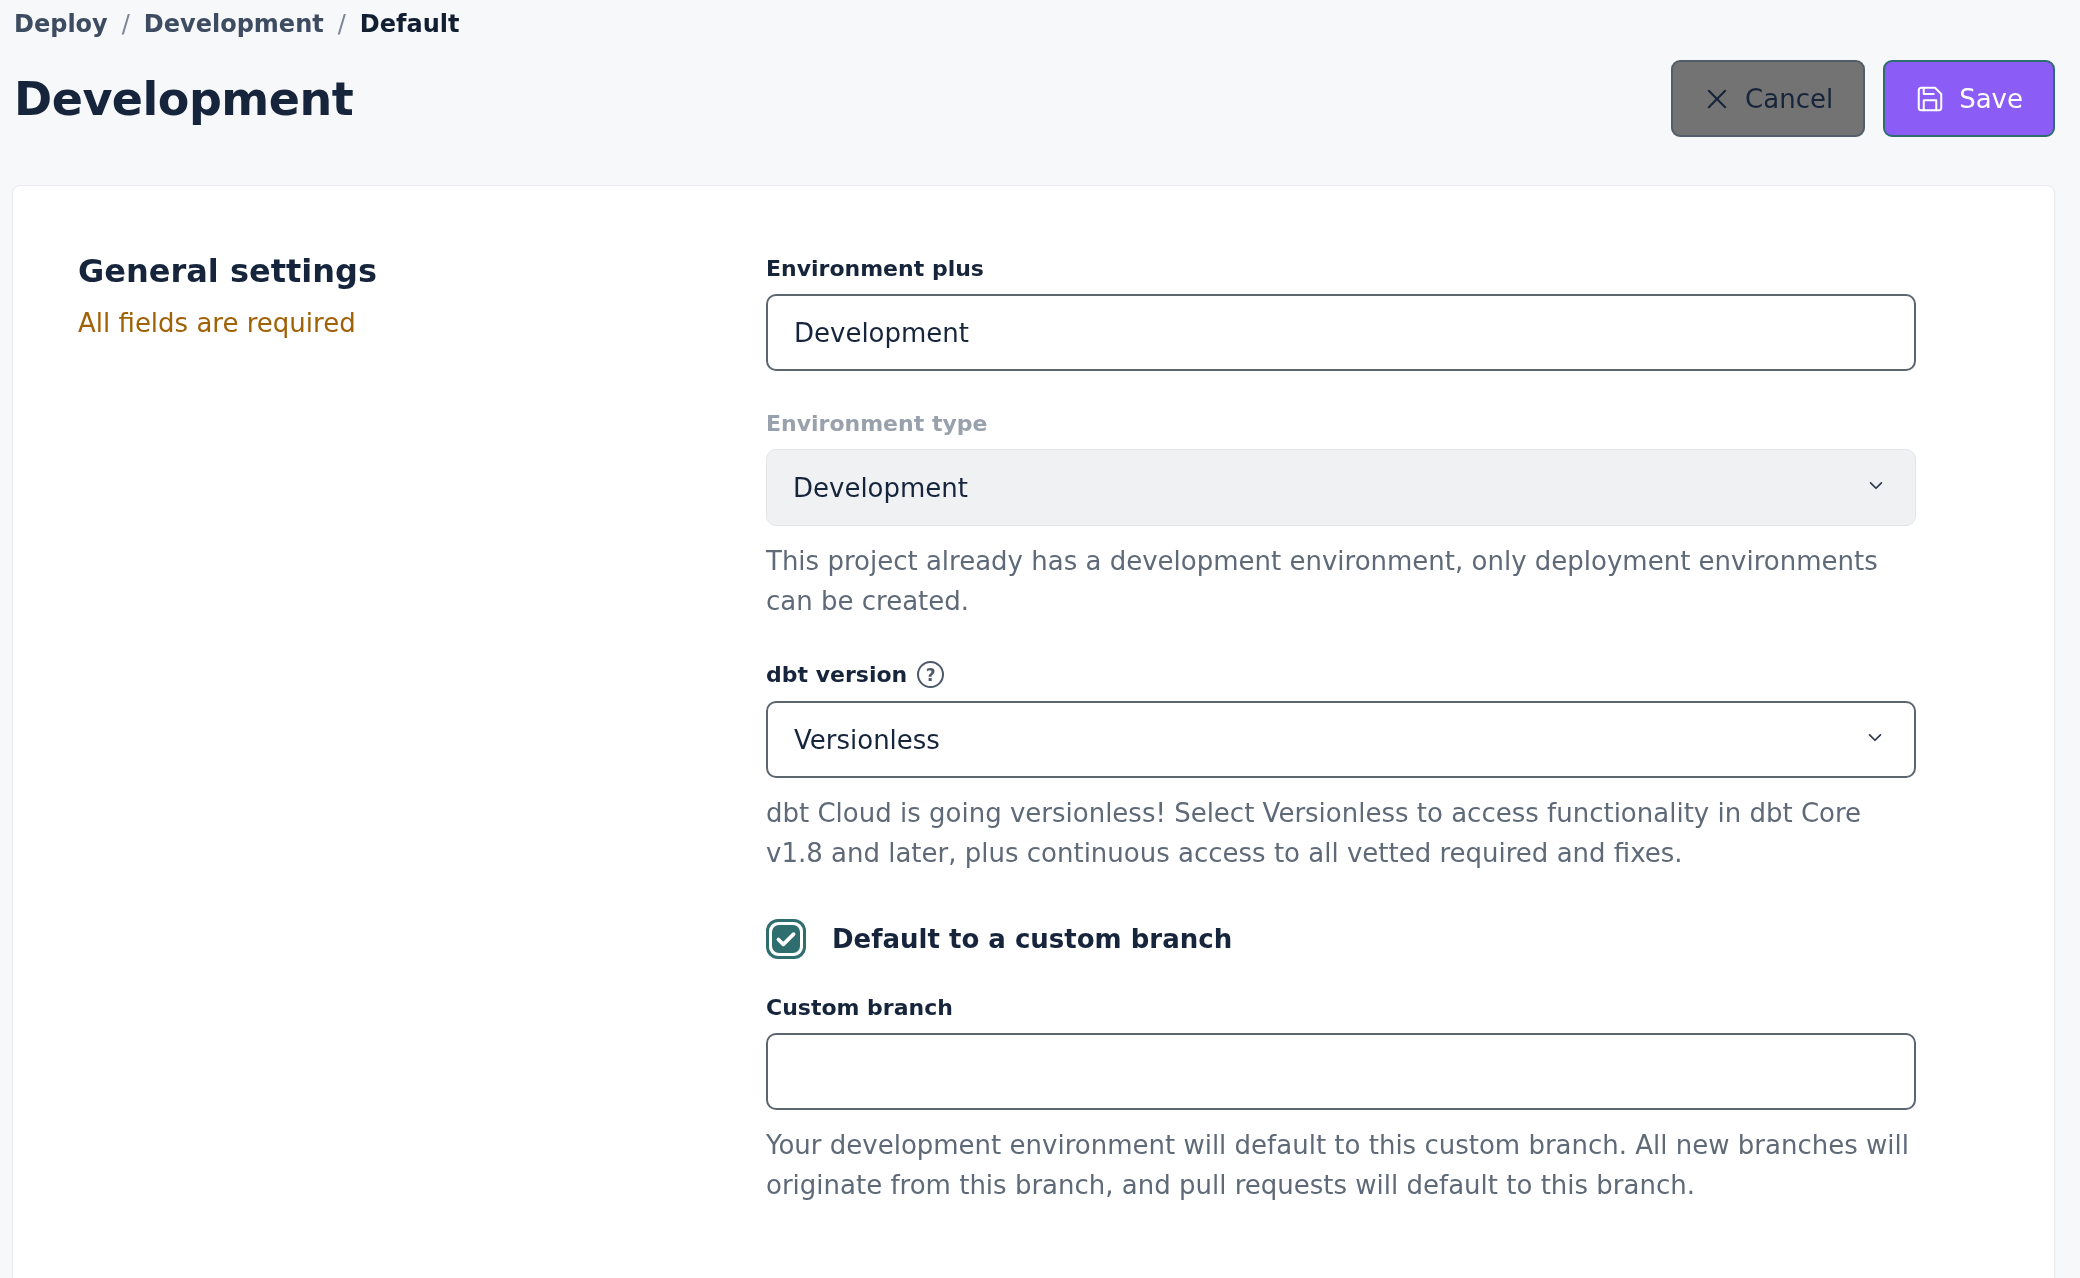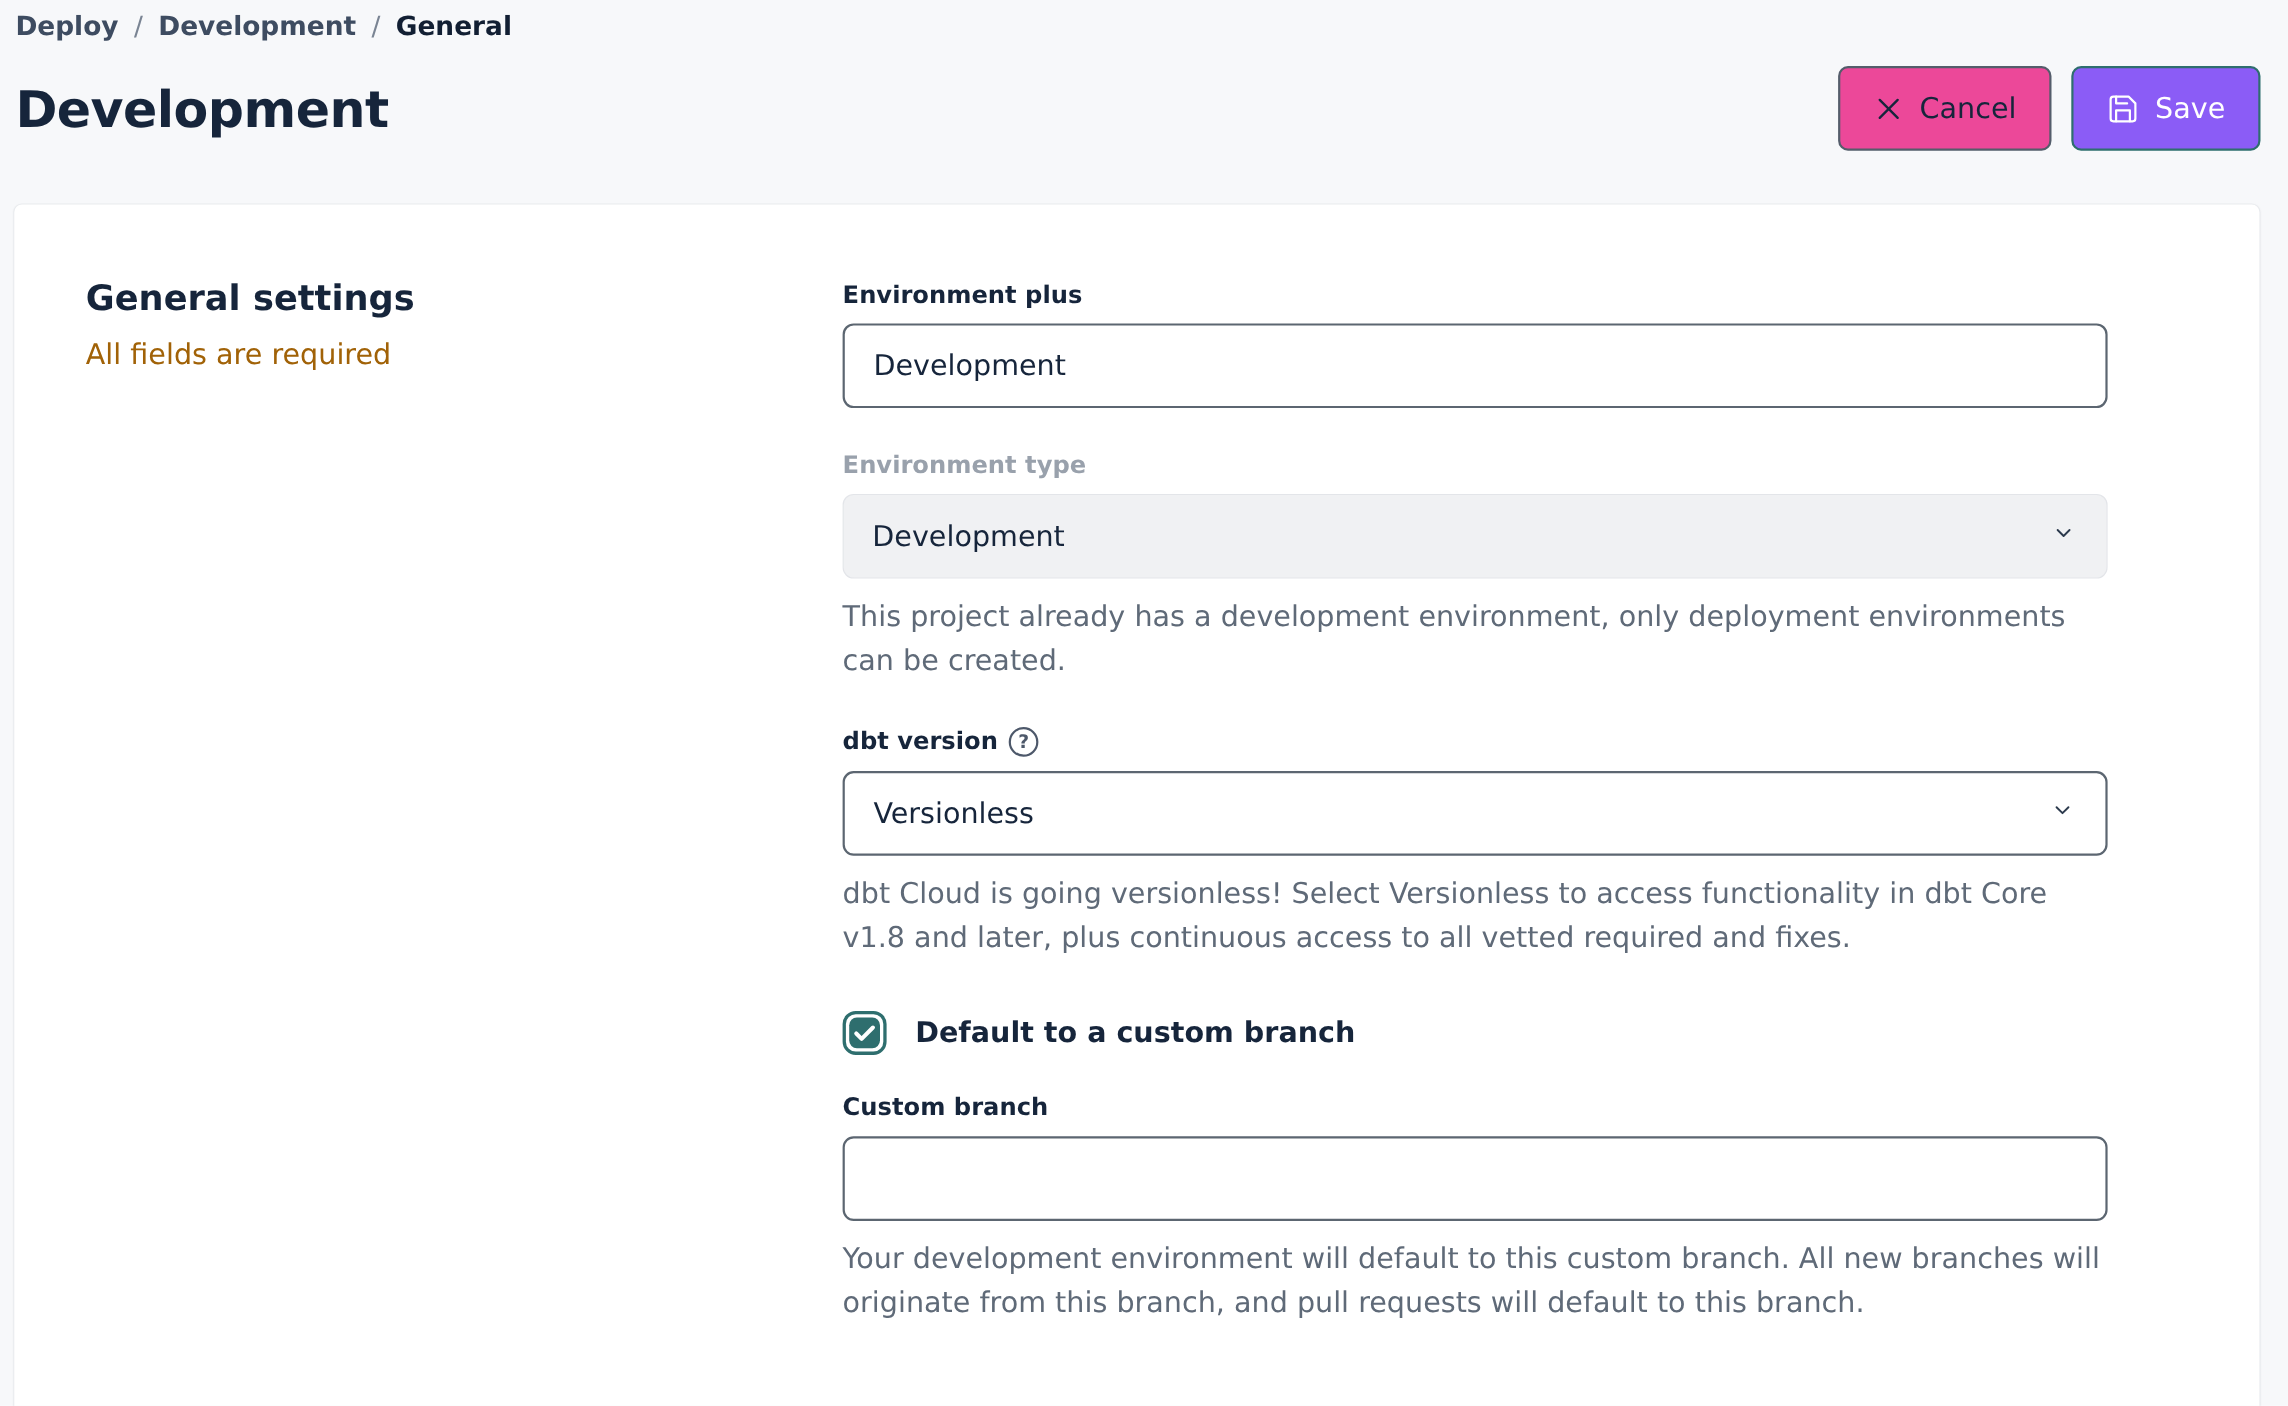--- a/index.html
+++ b/index.html
@@ -24,21 +24,21 @@
   }
   .page-title { font-size: 46px; font-weight: 700; color: #16253b; letter-spacing: -0.5px; }
   .actions { display: flex; gap: 18px; }
   .btn {
     display: flex; align-items: center; justify-content: center; gap: 14px;
     height: 77px; padding: 0 30px; border-radius: 9px;
     font-size: 26px; font-weight: 400; cursor: pointer;
     font-family: inherit;
   }
   .btn-cancel {
-    background: #ec4899; color: #16253b;
+    background: #737373; color: #16253b;
     border: 2px solid #545d6b;
   }
   .btn-save {
     background: #8b5cf6; color: #ffffff; border: 2px solid #2e6e6e;
   }
   .btn svg { display: block; }
 
   
   .card {
     margin: 48px 25px 0 12px;
@@ -117,21 +117,21 @@
 </style>
 </head>
 <body>
 
 <div class="topbar">
   <div class="breadcrumb">
     <span class="crumb">Deploy</span>
     <span class="sep">/</span>
     <span class="crumb">Development</span>
     <span class="sep">/</span>
-    <span class="crumb current">General</span>
+    <span class="crumb current">Default</span>
   </div>
 
   <div class="title-row">
     <h1 class="page-title">Development</h1>
     <div class="actions">
       <button class="btn btn-cancel">
         <span>
           <svg width="28" height="28" viewBox="0 0 24 24" fill="none" stroke="#16253b" stroke-width="1.8" stroke-linecap="round">
             <line x1="5" y1="5" x2="19" y2="19"></line>
               <line x1="19" y1="5" x2="5" y2="19"></line>

